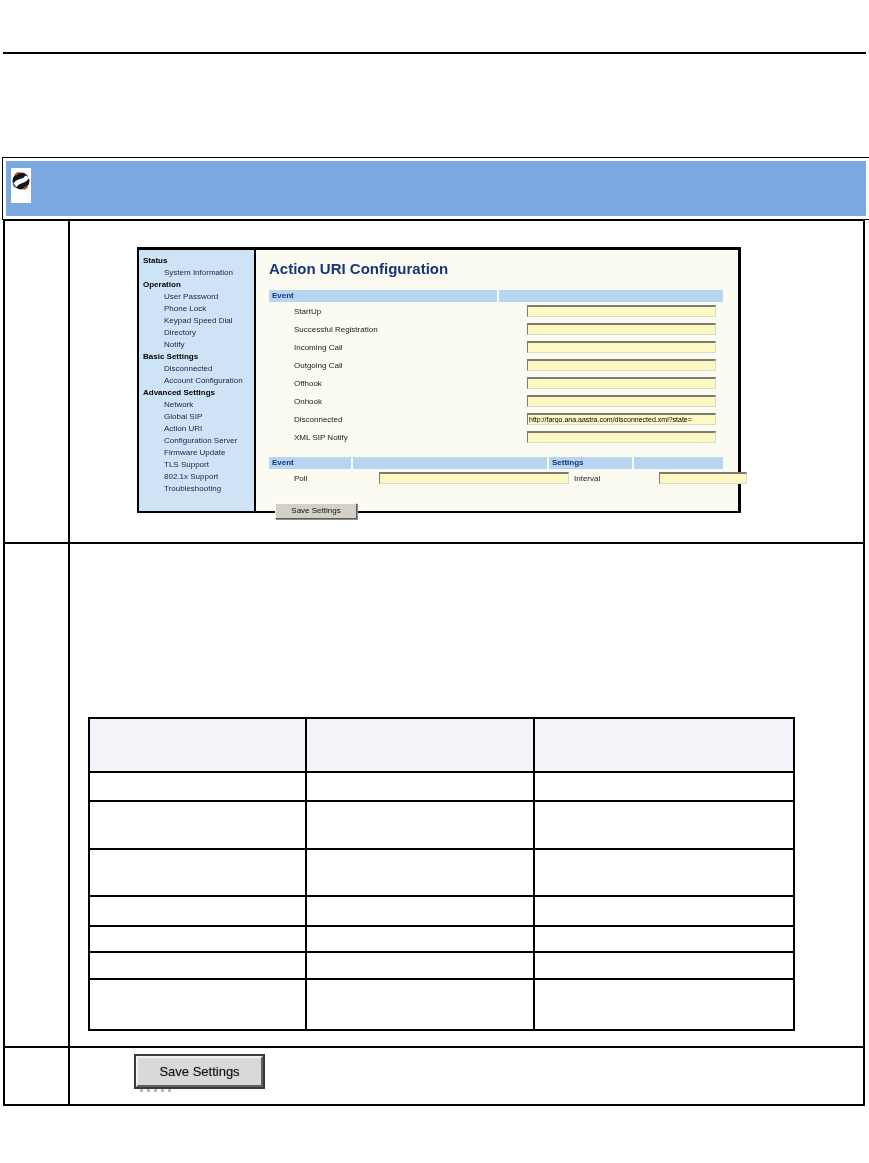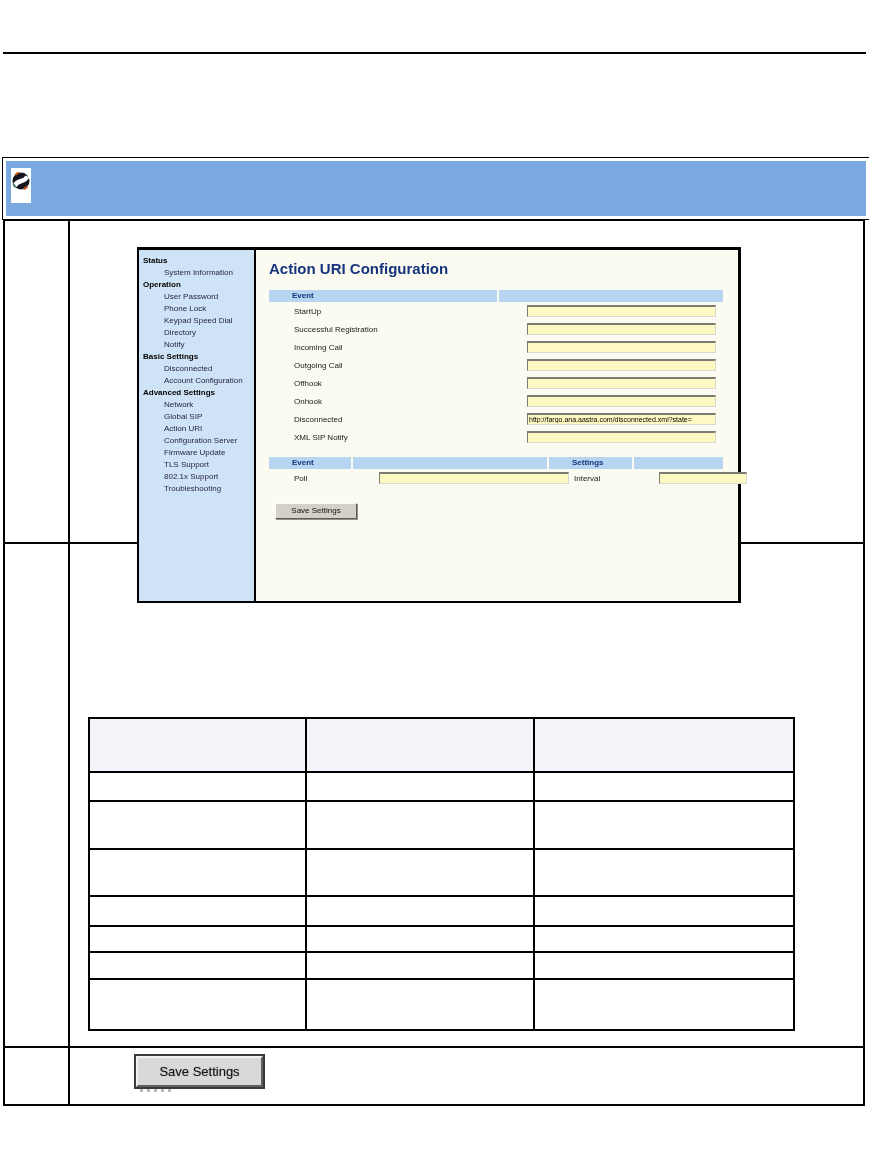--- a/index.html
+++ b/index.html
@@ -14,31 +14,31 @@
   .note-banner-inner{position:relative;width:100%;height:100%;background:#7ba9e0;}
   .note-icon-box{position:absolute;left:5px;top:7px;width:20px;height:35px;background:#fff;}
   .note-icon-box svg{position:absolute;left:1px;top:2px;}
 
   
   .outer-table{position:absolute;left:3px;top:219px;width:858px;height:883px;border:2px solid #000;}
   .outer-col-divider{position:absolute;left:63px;top:0;width:2px;height:100%;background:#000;}
   .outer-row-divider{position:absolute;left:0;width:100%;height:2px;background:#000;}
 
   
-  .webui{position:absolute;left:137px;top:247px;width:604px;height:356px;
+  .webui{position:absolute;left:137px;top:247px;width:604px;height:266px;
          border:2px solid #000;border-top-width:3px;border-right-width:3px;
          box-sizing:border-box;display:flex;background:#fbfbf2;}
   .webui-sidebar{width:117px;background:#cfe3f7;border-right:2px solid #000;
                  padding-top:5px;box-sizing:border-box;font-size:8px;line-height:12px;color:#1c1c2e;}
   .sb-header{font-weight:bold;color:#000;padding-left:4px;white-space:nowrap;}
   .sb-item{padding-left:25px;white-space:nowrap;cursor:pointer;color:#26263a;}
   .webui-main{position:relative;flex:1;background:#fbfbf2;}
   .webui-title{position:absolute;left:13px;top:10px;font-size:15px;font-weight:bold;color:#16357c;white-space:nowrap;}
   .event-bar{position:absolute;height:12px;background:#b7d5f1;}
-  .event-bar .lbl{font-size:8px;font-weight:bold;color:#16357c;line-height:12px;padding-left:3px;white-space:nowrap;margin-left:20px;}
+  .event-bar .lbl{font-size:8px;font-weight:bold;color:#16357c;line-height:12px;padding-left:3px;white-space:nowrap;}
   .event-row{position:absolute;left:13px;right:0;height:14px;margin-left:25px;}
   .ev-label{position:absolute;left:0;top:2px;font-size:8px;color:#1a1a1a;white-space:nowrap;}
   .ev-input{position:absolute;background:#fef9c3;border:1px solid;border-color:#7c7c74 #d9d9cf #d9d9cf #7c7c74;
             border-top-width:2px;font-family:"Liberation Sans",sans-serif;font-size:7px;
             padding:0 1px;height:9px;box-sizing:content-box;}
   .webui-save{position:absolute;left:19px;top:253px;width:82px;height:16px;background:#d4d0c8;
               border:1px solid;border-color:#fdfdfd #5c5c5c #5c5c5c #fdfdfd;box-shadow:1px 1px 0 #90908a;
               font-size:8px;text-align:center;line-height:14px;color:#111;cursor:pointer;box-sizing:border-box;}
 
   

